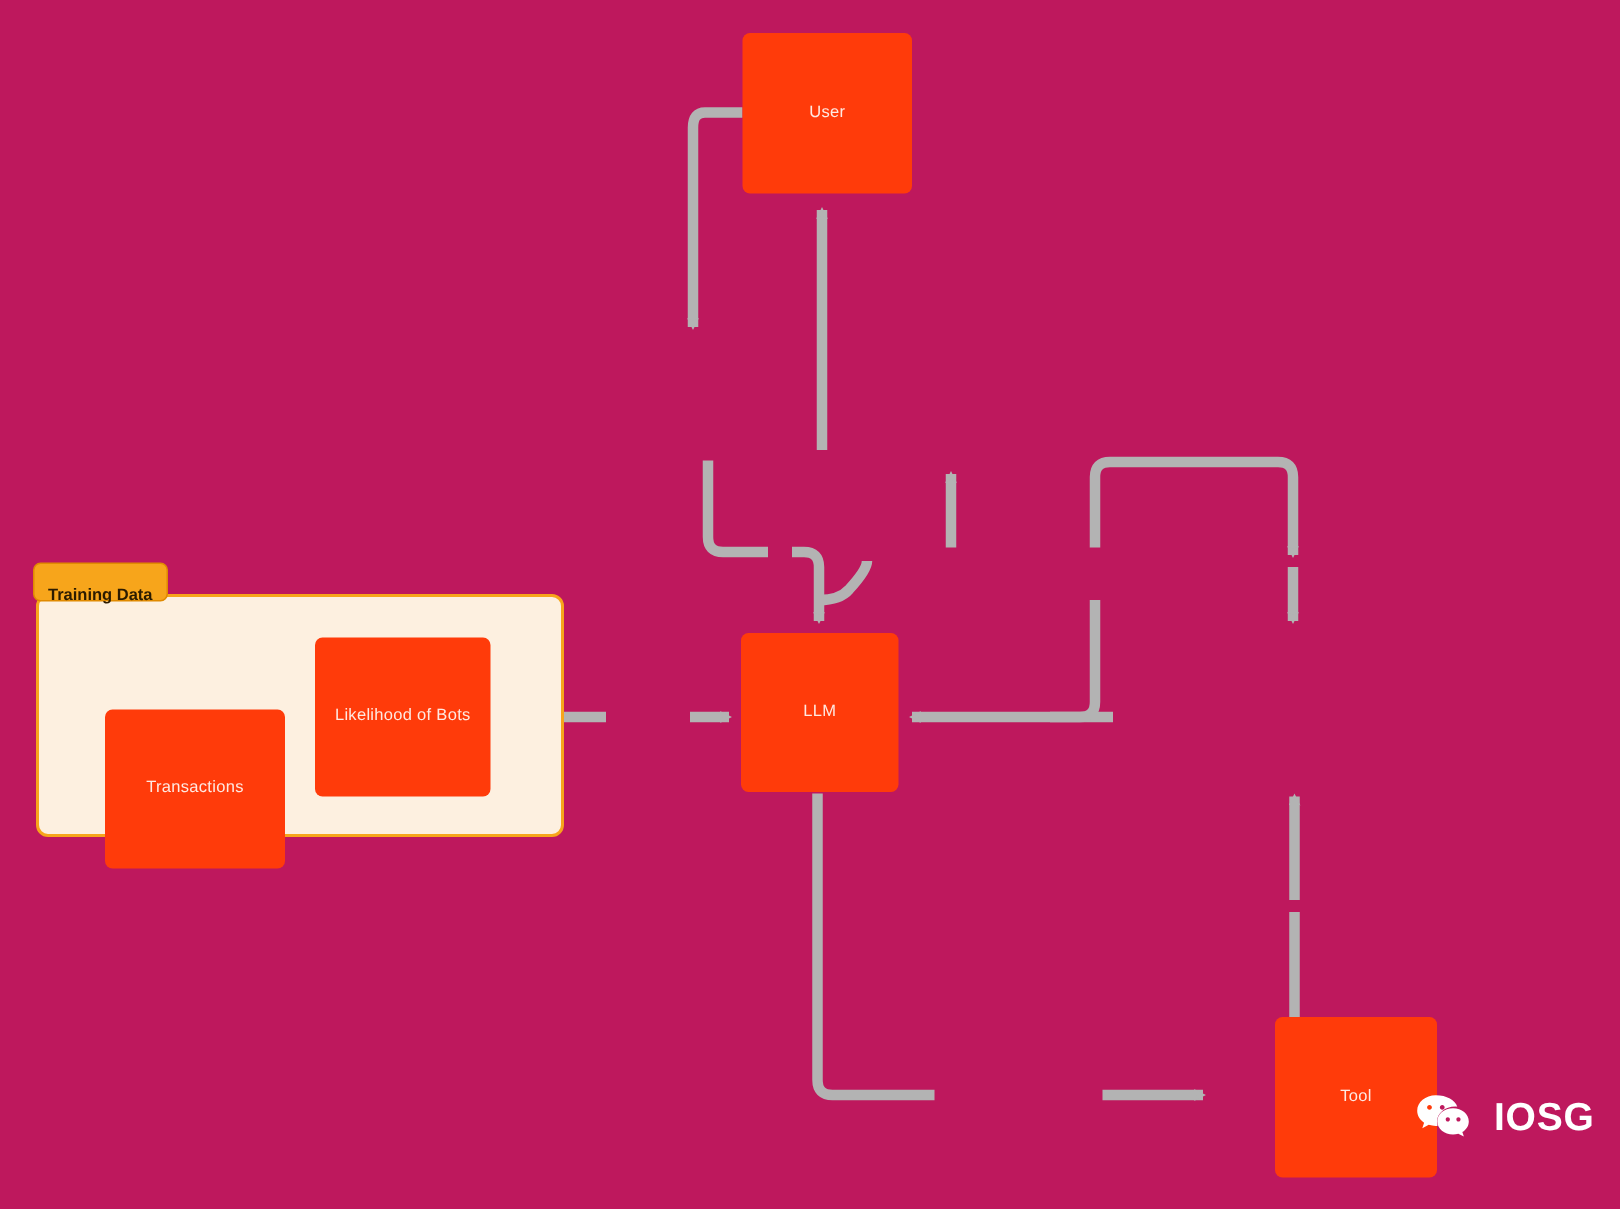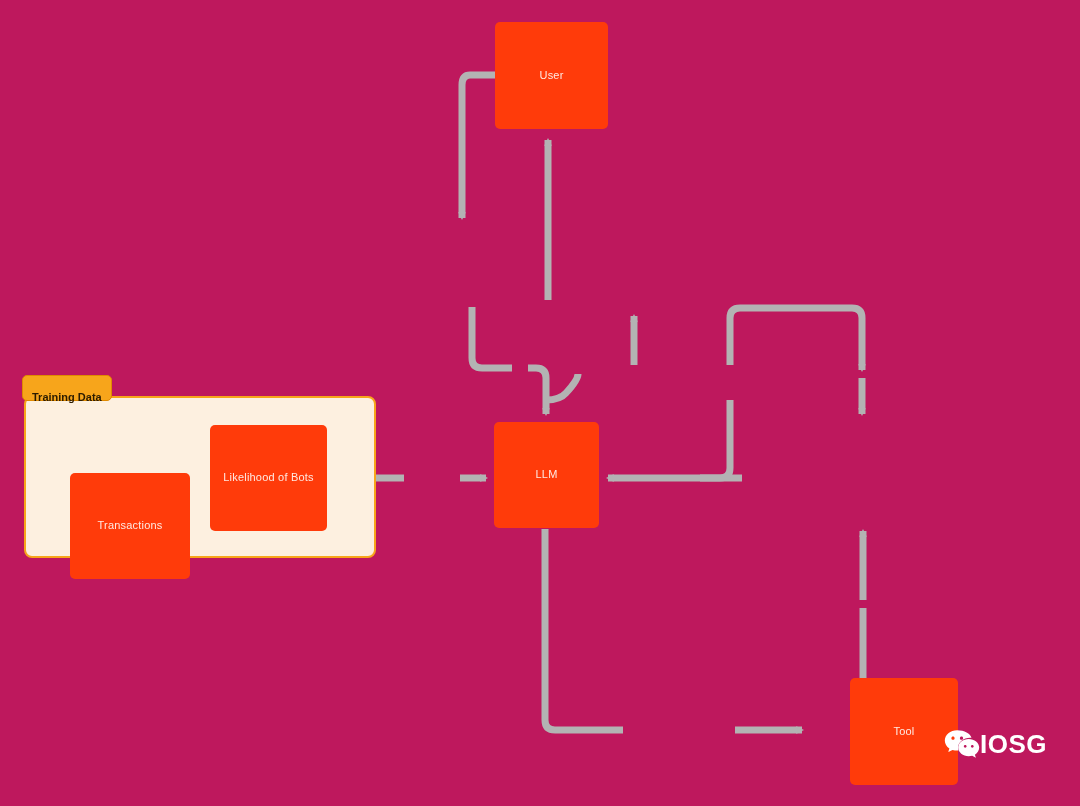--- a/index.html
+++ b/index.html
@@ -114,21 +114,21 @@
     white-space: nowrap;
     z-index: 4;
     box-sizing: border-box;
   }
   #logo {
     position: absolute;
     left: 944px;
     top: 729px;
     display: flex;
     align-items: center;
-    gap: 0;
+    gap: 16px;
     z-index: 5;
   }
   #logo-text {
     color: #FFFFFF;
     font-size: 26px;
     font-weight: bold;
     letter-spacing: 0.5px;
     line-height: 1;
   }
 </style>

